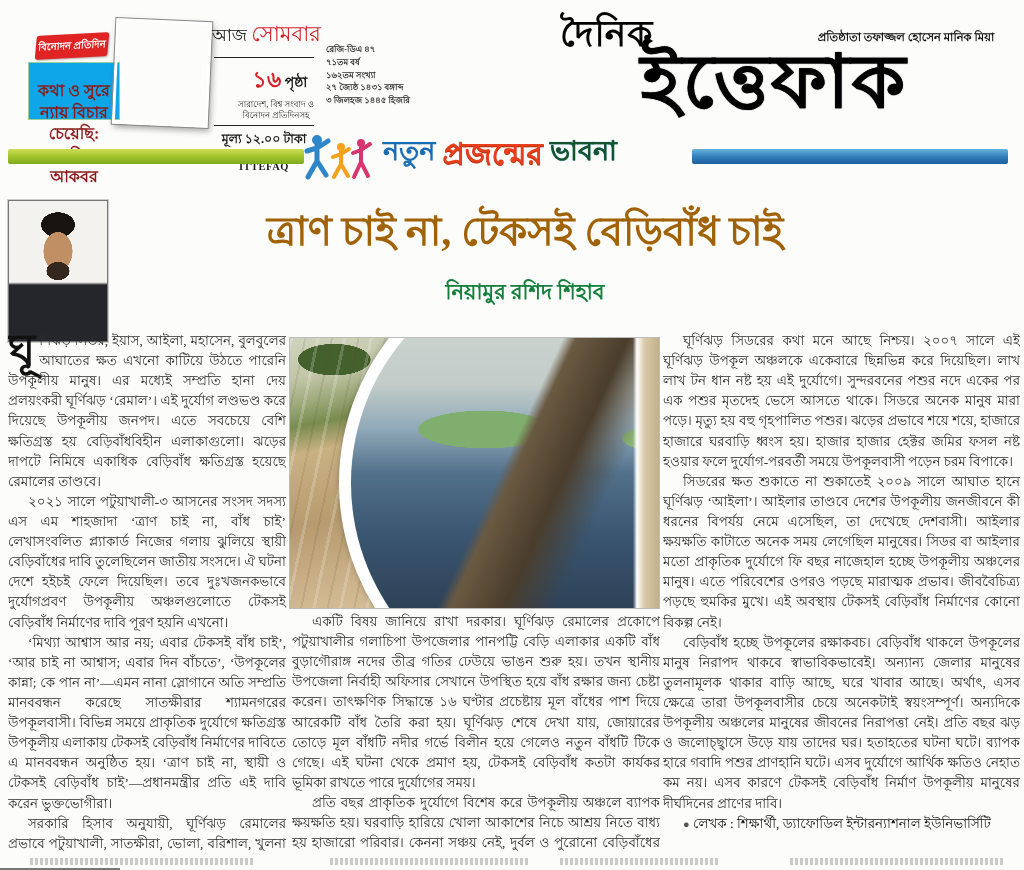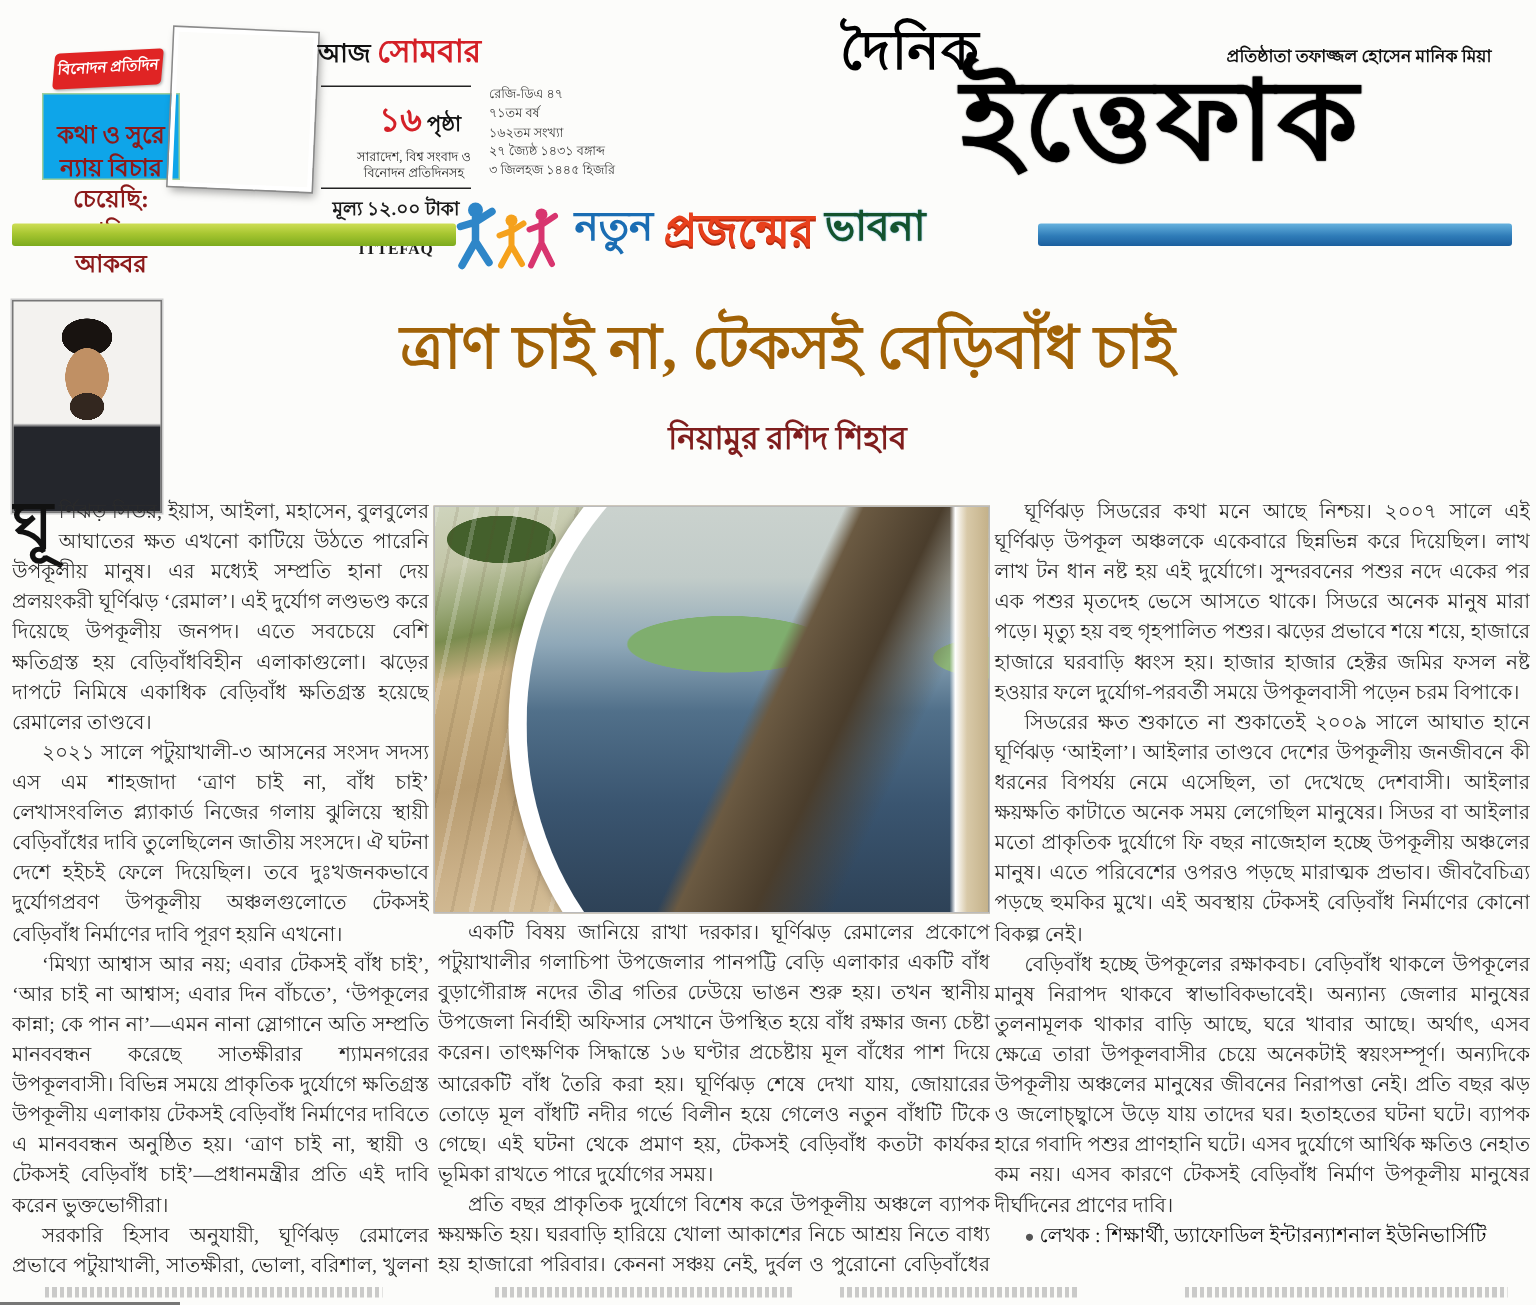--- a/index.html
+++ b/index.html
@@ -33,31 +33,31 @@
       radial-gradient(ellipse 30px 22px at 50% 22%, #2a211c 62%, rgba(0,0,0,0) 63%),
       linear-gradient(180deg, rgba(0,0,0,0) 64%, #39476a 65%),
       #eae4da;
     border:3px solid #fff; outline:1px solid #8a8a8a;
     transform:rotate(2.5deg);
     box-shadow:2px 3px 6px rgba(0,0,0,.35);
   }
 
   
   .datebox { position:absolute; left:212px; top:18px; width:104px; text-align:center; }
-  .datebox .row1 { font-weight:bold; font-size:17px; color:#111; white-space:nowrap; }
+  .datebox .row1 { font-weight:normal; font-size:17px; color:#111; white-space:nowrap; }
   .datebox .row1 .day { color:#d42027; font-size:21px; }
   .datebox hr { border:none; border-top:1.5px solid #222; margin:4px 2px; }
   .datebox .pages { font-weight:bold; font-size:14px; color:#111;margin-left:32px; }
   .datebox .pages .num { color:#d42027; font-size:22px; }
   .datebox .edition { font-size:8.5px; color:#222; line-height:1.3;padding-left:24px; }
   .datebox .price { font-weight:bold; font-size:12.5px; margin-top:2px; }
   .datebox .engname { font-weight:bold; font-size:10.5px; letter-spacing:.5px; font-family:"Liberation Serif",serif; }
 
   
-  .issue-info { position:absolute; left:326px; top:56px; width:110px; font-size:8.5px; color:#333; line-height:1.5; }
+  .issue-info { position:absolute; left:326px; top:43px; width:110px; font-size:8.5px; color:#333; line-height:1.5;font-weight:bold; }
 
   
   .masthead-top {
     position:absolute; left:560px; top:6px; width:150px;
     font-size:36px; font-weight:900; color:#000; letter-spacing:1px; white-space:nowrap;
   }
   .founder { position:absolute; left:792px; top:29px; width:228px; text-align:center;
     font-size:11.5px; font-weight:bold; color:#111; }
   .masthead-main {
     position:absolute; left:528px; top:36px; width:492px; height:92px;
@@ -87,21 +87,21 @@
       radial-gradient(ellipse 19px 15px at 50% 50%, #33271f 60%, rgba(0,0,0,0) 61%),
       radial-gradient(ellipse 24px 32px at 50% 36%, #c09064 60%, rgba(0,0,0,0) 61%),
       radial-gradient(ellipse 27px 20px at 50% 17%, #181310 62%, rgba(0,0,0,0) 63%),
       linear-gradient(180deg, rgba(0,0,0,0) 58%, #24262c 60%),
       #f3f2ef;
     border:1px solid #777; box-shadow:0 0 0 1px #ccc;
   }
   .headline { position:absolute; left:130px; top:208px; width:790px; text-align:center;
     font-size:40px; font-weight:bold; color:#a16207; line-height:1.2; }
   .byline { position:absolute; left:130px; top:276px; width:790px; text-align:center;
-    font-size:21px; font-weight:bold; color:#7f1d1d; }
+    font-size:21px; font-weight:bold; color:#15803d; }
 
   
   .body-text { font-size:13.4px; line-height:1.5; text-align:justify; color:#2b2b2b; }
   .body-text p { text-indent:20px; margin:0; }
   .body-text p.first { text-indent:0; }
   .col-left  { position:absolute; left:8px;  top:331px; width:278px; height:523px; overflow:hidden; }
   .col-mid   { position:absolute; left:292px; top:612px; width:368px; height:242px; overflow:hidden; }
   .col-right { position:absolute; left:663px; top:331px; width:357px; height:523px; overflow:hidden; }
   .dropcap { float:left; font-size:44px; line-height:36px; font-weight:bold; padding:2px 4px 0 0; color:#111; }
   .author-note { font-weight:normal; text-indent:14px; margin-top:2px; color:#111; }

